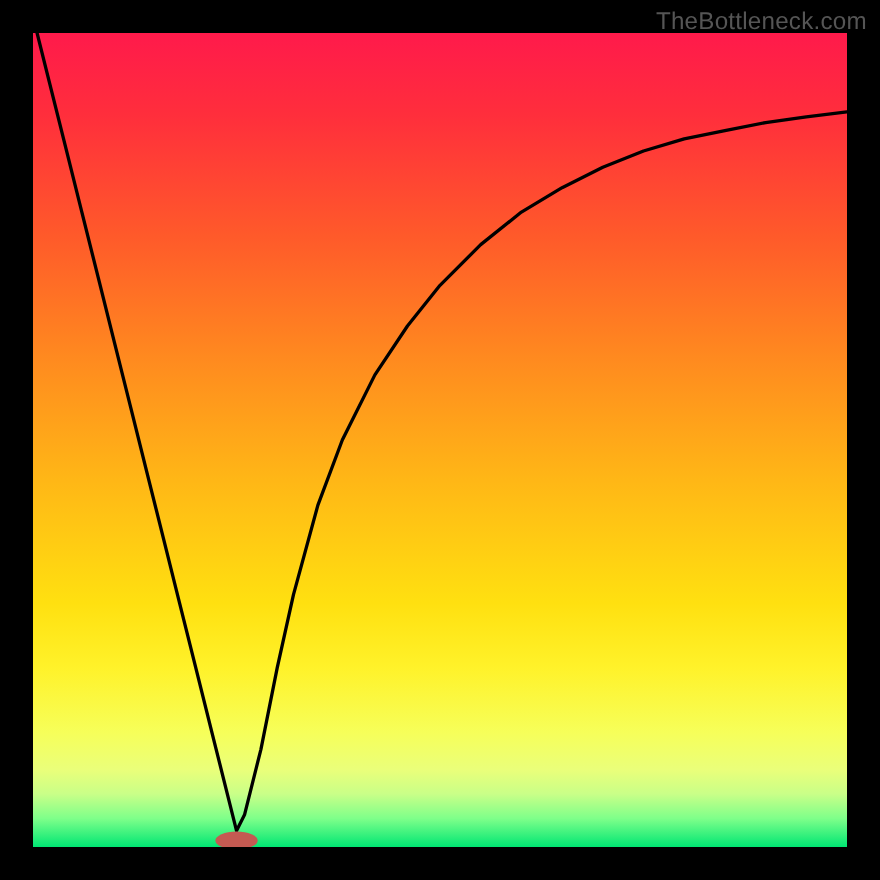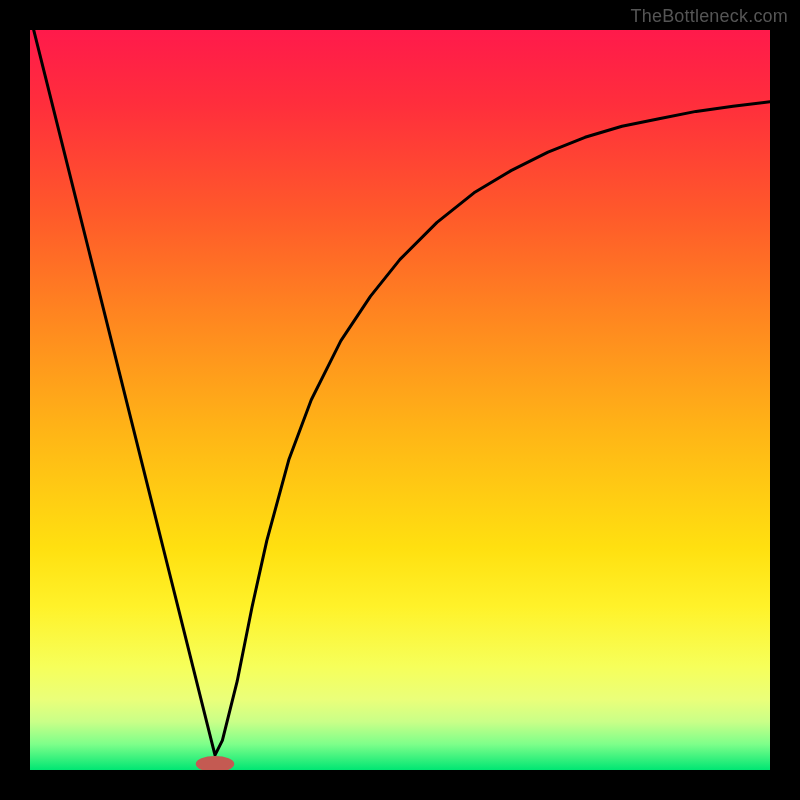--- a/index.html
+++ b/index.html
@@ -23,21 +23,21 @@
     top: 30px;
     width: 740px;
     height: 740px;
     overflow: hidden;
   }
   .watermark {
     position: absolute;
     top: 6px;
     right: 12px;
     color: #555;
-    font-size: 18px;
+    font-size: 22px;
     font-weight: 500;
     letter-spacing: 0.2px;
     user-select: none;
   }
   svg { display: block; }
 </style>
 </head>
 <body>
 
 <div class="frame">

